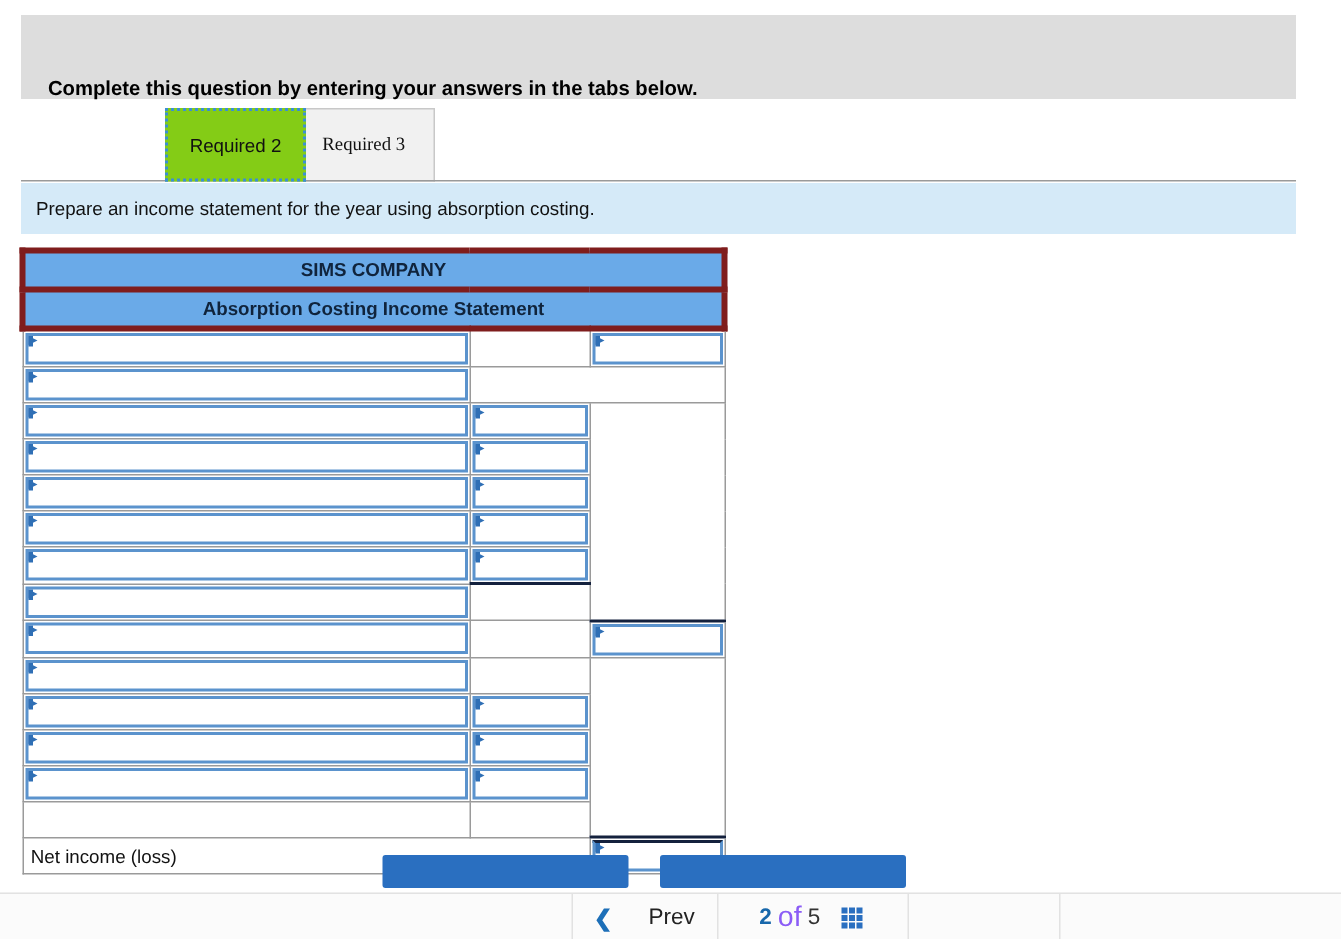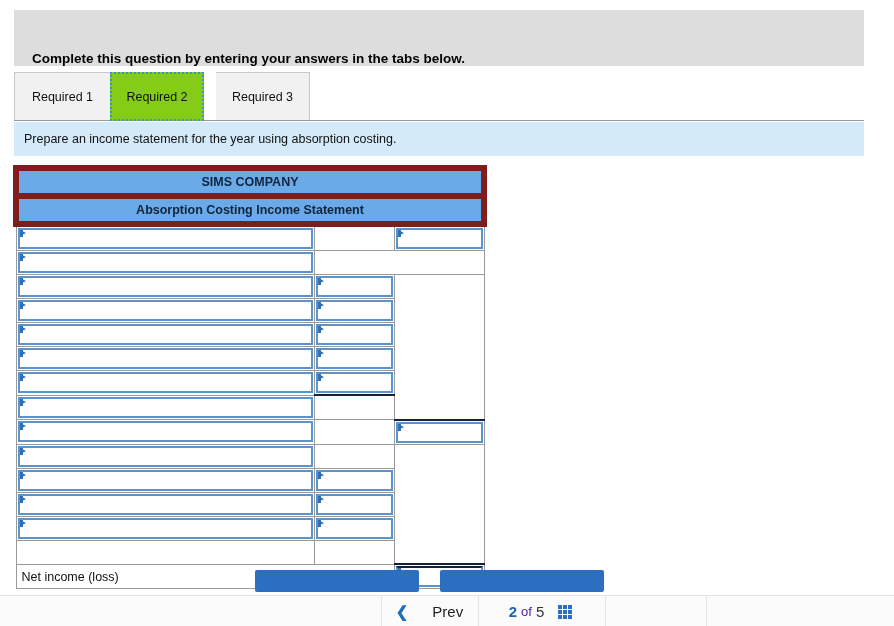--- a/index.html
+++ b/index.html
@@ -27,21 +27,21 @@
     display:flex;align-items:center;justify-content:center;
     background:#f1f1f1;border:1px solid #c8c8c8;
     font-size:12.5px;color:#111;cursor:pointer;
   }
   .tab.active{
     background:#84cc16;border:2px dotted #3b8fd4;border-bottom:2px dotted #3b8fd4;
     z-index:3;
   }
   #tab0{left:0;width:96px;border-right:none;}
   #tab1{left:96px;width:94px;}
-  #tab2{left:202px;width:94px;border-left:none;}
+  #tab2{left:182px;width:94px;border-left:none;font-family:Liberation Serif, serif;}
   .tab-underline{
     position:absolute;left:14px;top:120px;width:850px;height:1px;background:#9a9a9a;
   }
   
   .instruction{
     position:absolute;left:14px;top:122px;width:850px;height:34px;
     background:#d5eaf8;display:flex;align-items:center;
   }
   .instruction .txt{margin-left:10px;font-size:12.5px;color:#111;text-align:right;}
   
@@ -49,21 +49,21 @@
     position:absolute;left:13px;top:165px;width:468px;
     border:1px solid #9a9a9a;border-collapse:collapse;
     table-layout:fixed;
   }
   .sheet td{
     border:1px solid #9a9a9a;padding:0;height:23px;vertical-align:middle;
     background:#ffffff;
   }
   .sheet .hdr{
     background:#6aaae8;color:#10243c;font-weight:bold;text-align:center;
-    font-size:12.5px;height:22px;border:6px solid #7f1d1d;
+    font-size:12.5px;height:22px;border:4px solid #7f1d1d;
   }
   .sheet .hdr2{font-size:12.5px;margin-left:48px;}
   .c-label{width:298px;}
   .c-mid{width:80px;}
   .c-right{width:90px;}
   .lbl-text{padding-left:5px;font-size:12.5px;color:#111;white-space:nowrap;}
   td.topline{border-top:2px solid #14213d;}
   
   .inp{
     position:relative;display:block;box-sizing:border-box;
@@ -94,38 +94,35 @@
     position:absolute;left:0;top:595px;width:894px;height:31px;
     background:#fbfbfb;border-top:1px solid #e2e2e2;
   }
   .nav-sep{position:absolute;top:0;width:1px;height:31px;background:#e2e2e2;}
   .nav-item{
     position:absolute;top:0;height:31px;display:flex;align-items:center;
     justify-content:center;font-size:15px;color:#222;cursor:pointer;
   }
   .chev{color:#1d6fb8;font-size:15px;font-weight:bold;}
   .pgnum{color:#1767ab;font-weight:bold;}
-  .pgof{color:#4c1d95;font-size:13px;margin:0 4px;}
+  .pgof{color:#8b5cf6;font-size:19px;margin:0 4px;}
   .pgtot{color:#333;}
   .grid-icon{display:inline-block;width:16px;height:14px;}
   .grid-icon i{
     float:left;width:4px;height:4px;margin:0 1px 1px 0;background:#2a6fc0;
   }
 </style>
 </head>
 <body>
 
 <div class="prompt-bar">
   <span class="txt">Complete this question by entering your answers in the tabs below.</span>
 </div>
 
 <div class="tabstrip">
-  <div class="tab" id="tab0">
-    <span>Required 1</span>
-  </div>
   <div class="tab active" id="tab1">
     <span>Required 2</span>
   </div>
   <div class="tab" id="tab2">
     <span>Required 3</span>
   </div>
 </div>
 <div class="tab-underline"></div>
 
 <div class="instruction">

